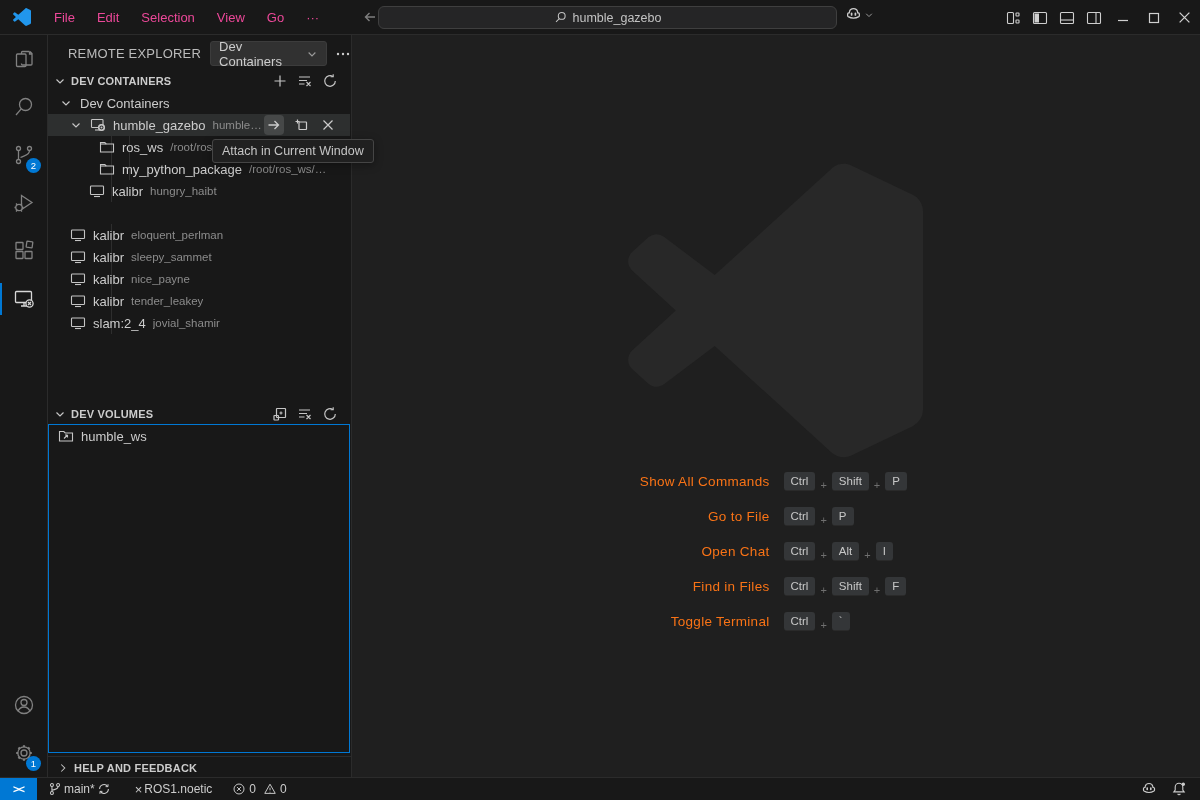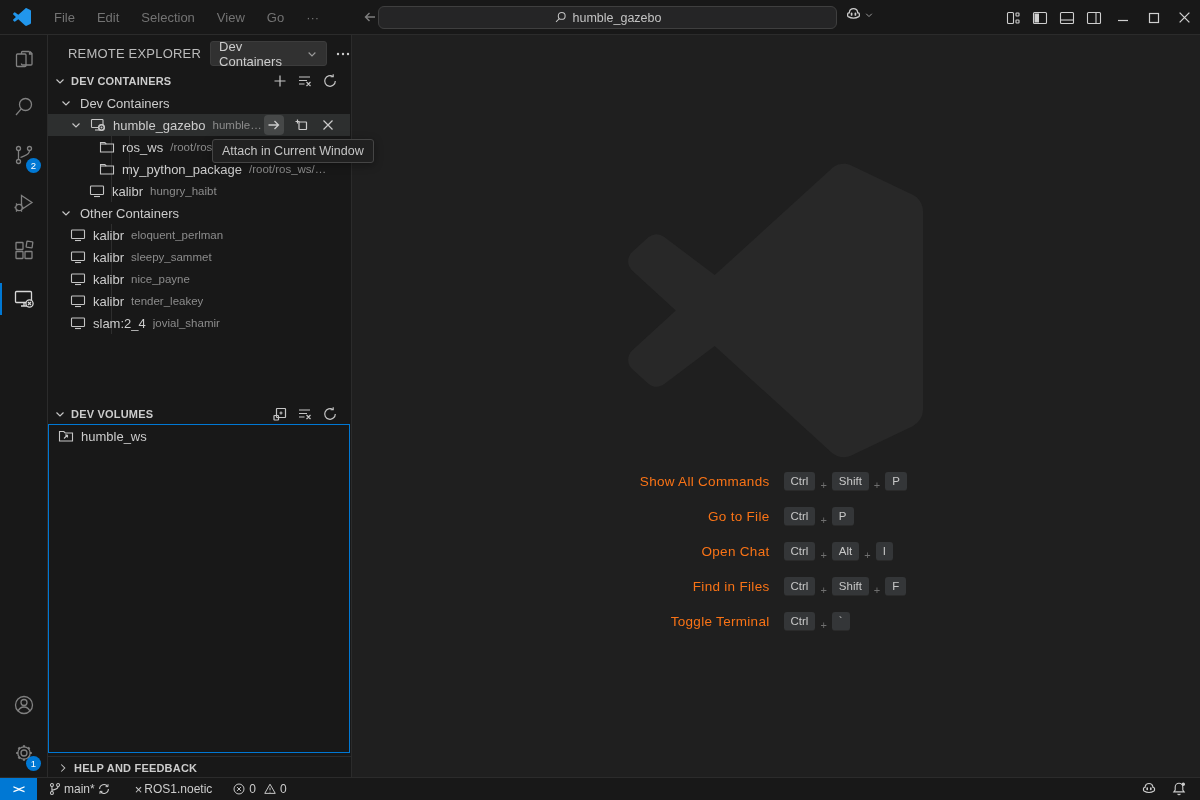--- a/index.html
+++ b/index.html
@@ -5,21 +5,21 @@
   html,body{margin:0;padding:0;width:1200px;height:800px;overflow:hidden;
     background:#1f1f1f;font-family:"Liberation Sans","DejaVu Sans",sans-serif;
     color:#ccc;-webkit-font-smoothing:antialiased;}
   *{box-sizing:border-box;}
   svg{display:block;}
 
   
   .titlebar{position:absolute;top:0;left:0;right:0;height:35px;background:#181818;
     border-bottom:1px solid #2b2b2b;display:flex;align-items:center;z-index:5;}
   .tb-logo{margin:0 14px 0 13px;}
-  .menu{display:flex;gap:4px;font-size:13px;color:#737373;}
+  .menu{display:flex;gap:4px;font-size:13px;color:#ec4899;}
   .menu-item{padding:3px 9px;border-radius:5px;cursor:default;}
   .nav-arrows{display:flex;gap:10px;margin-left:34px;color:#7e7e7e;}
   .cmd-center{position:absolute;left:378px;top:6px;width:459px;height:23px;
     background:#252526;border:1px solid #3f3f3f;border-radius:6px;display:flex;
     align-items:center;justify-content:center;font-size:12.5px;color:#c3c3c3;gap:6px;}
   .copilot-btn{position:absolute;left:845px;top:6px;display:flex;align-items:center;gap:2px;color:#ccc;}
   .tb-right{position:absolute;right:0;top:0;height:35px;display:flex;align-items:center;}
   .tb-ic{width:27px;height:26px;display:flex;align-items:center;justify-content:center;color:#cfcfcf;}
   .win-ctl{width:31px;height:35px;display:flex;align-items:center;justify-content:center;color:#d0d0d0;}
 
@@ -373,28 +373,20 @@
     <span class="ticon">
         <svg width="16" height="16" viewBox="0 0 16 16" fill="none" stroke="currentColor" stroke-width="1.1">
           <rect x="1.5" y="3" width="13" height="8.5" rx=".8"></rect>
           <path d="M5 13.5h6"></path>
         </svg>
       </span>
     <span class="tlabel">kalibr</span>
     <span class="tdesc">hungry_haibt</span>
   </div>
 
-  <div class="trow" style="top:167px;padding-left:10px;">
-    <span class="twist">
-        <svg width="16" height="16" viewBox="0 0 16 16" fill="none" stroke="currentColor" stroke-width="1.2">
-          <path d="M4.5 6.5 8 10l3.5-3.5"></path>
-        </svg>
-      </span>
-    <span class="tlabel">Other Containers</span>
-  </div>
 
   <div class="trow" style="top:189px;padding-left:22px;">
     <span class="ticon">
         <svg width="16" height="16" viewBox="0 0 16 16" fill="none" stroke="currentColor" stroke-width="1.1">
           <rect x="1.5" y="3" width="13" height="8.5" rx=".8"></rect>
           <path d="M5 13.5h6"></path>
         </svg>
       </span>
     <span class="tlabel">kalibr</span>
     <span class="tdesc">eloquent_perlman</span>

